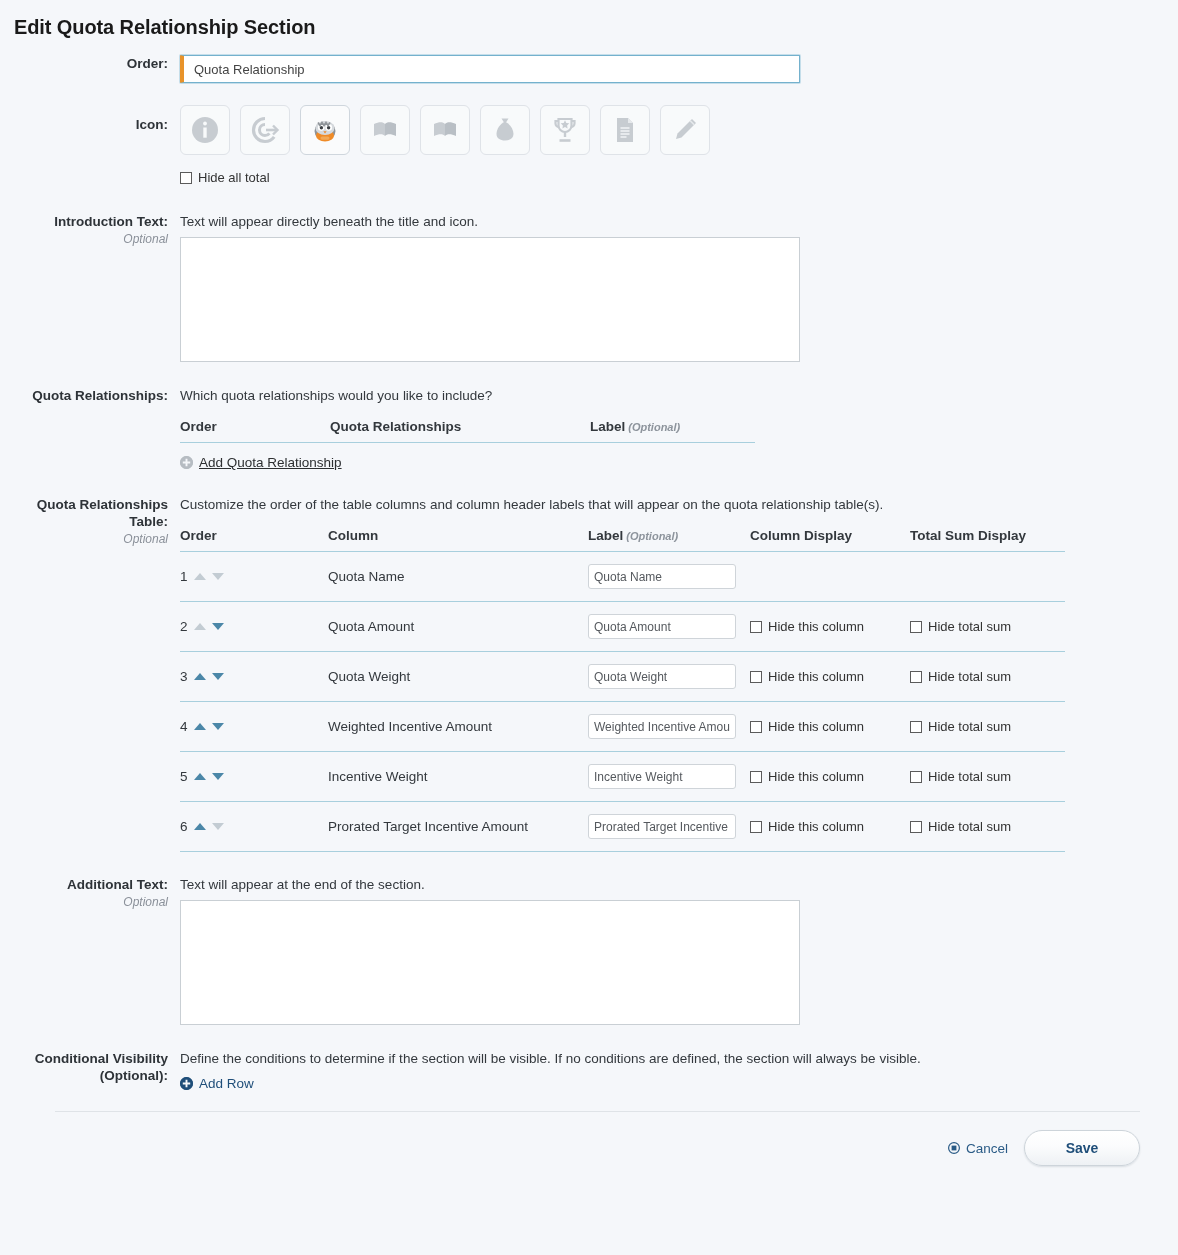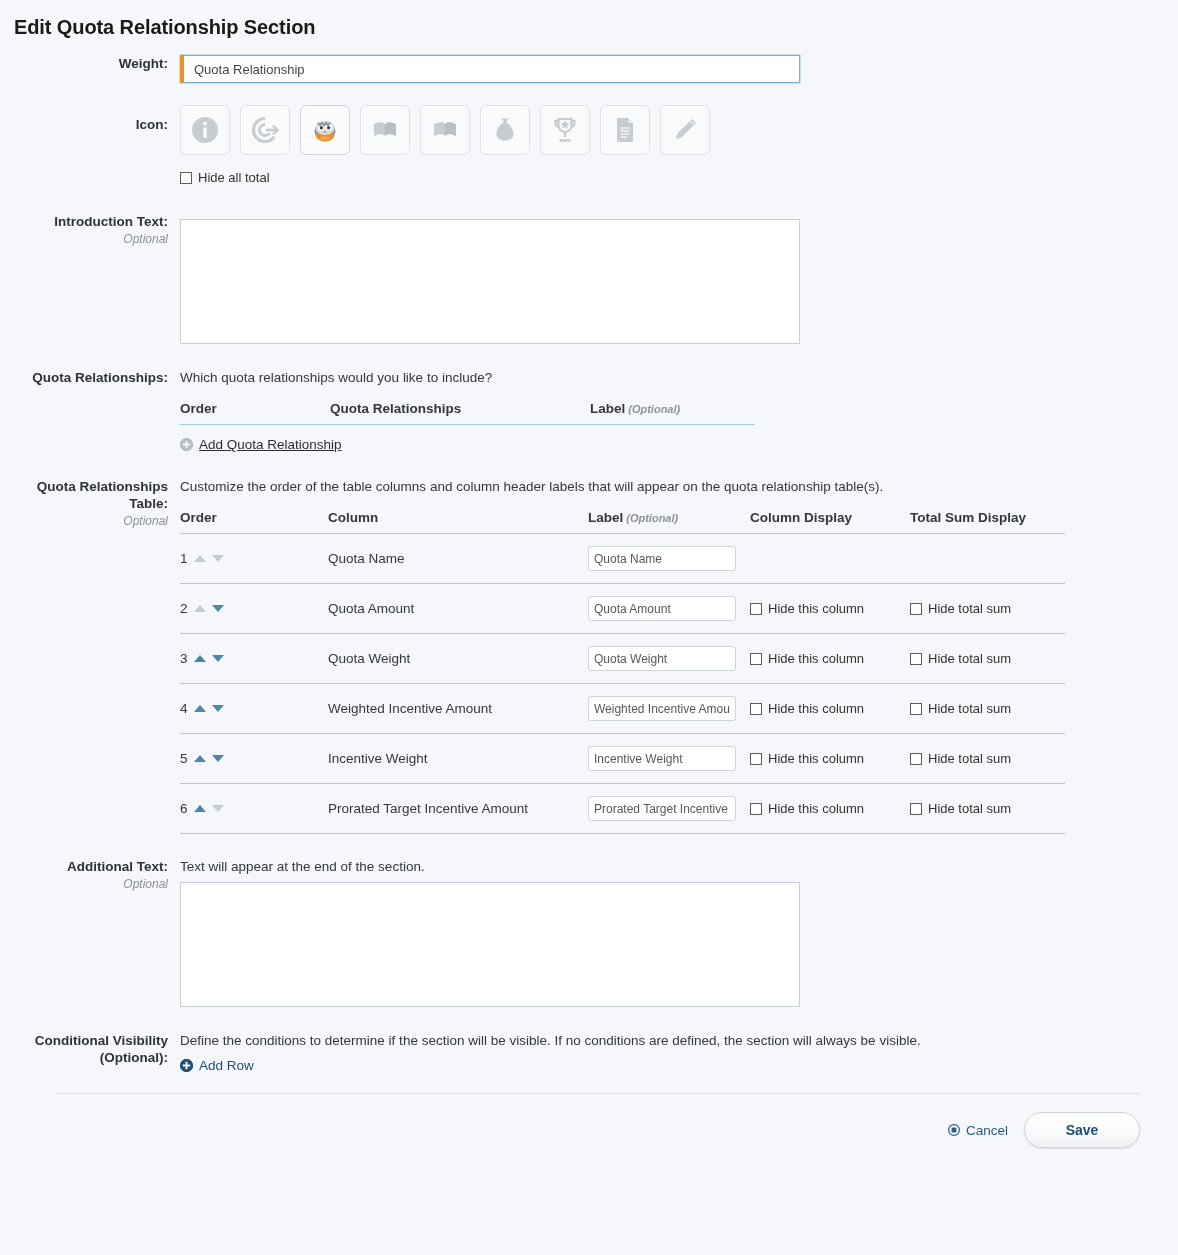--- a/index.html
+++ b/index.html
@@ -308,21 +308,21 @@
 <body>
 
 <div class="page">
 
   <div class="page-title">Edit Quota Relationship Section</div>
 
   <div class="form">
 
     <div class="row" style="margin-top:12px;">
       <div class="label-col">
-        <span class="lbl">Weight:</span>
+        <span class="lbl">Order:</span>
       </div>
       <div class="field-col">
         <div class="title-input-wrap">
           <input class="title-input" type="text" value="Quota Relationship" style="">
         </div>
       </div>
     </div>
 
     <div class="row" style="margin-top:18px;">
       <div class="label-col" style="padding-top:15px;">
@@ -443,20 +443,21 @@
 
       </div>
     </div>
 
     <div class="row" style="margin-top:28px;">
       <div class="label-col">
         <span class="lbl">Introduction Text:</span>
         <span class="opt">Optional</span>
       </div>
       <div class="field-col">
+        <div class="helper">Text will appear directly beneath the title and icon.</div>
         <textarea class="big-area" style=""></textarea>
       </div>
     </div>
 
     <div class="row" style="margin-top:22px;">
       <div class="label-col">
         <span class="lbl">Quota Relationships:</span>
       </div>
       <div class="field-col">
         <div class="helper">Which quota relationships would you like to include?</div>

